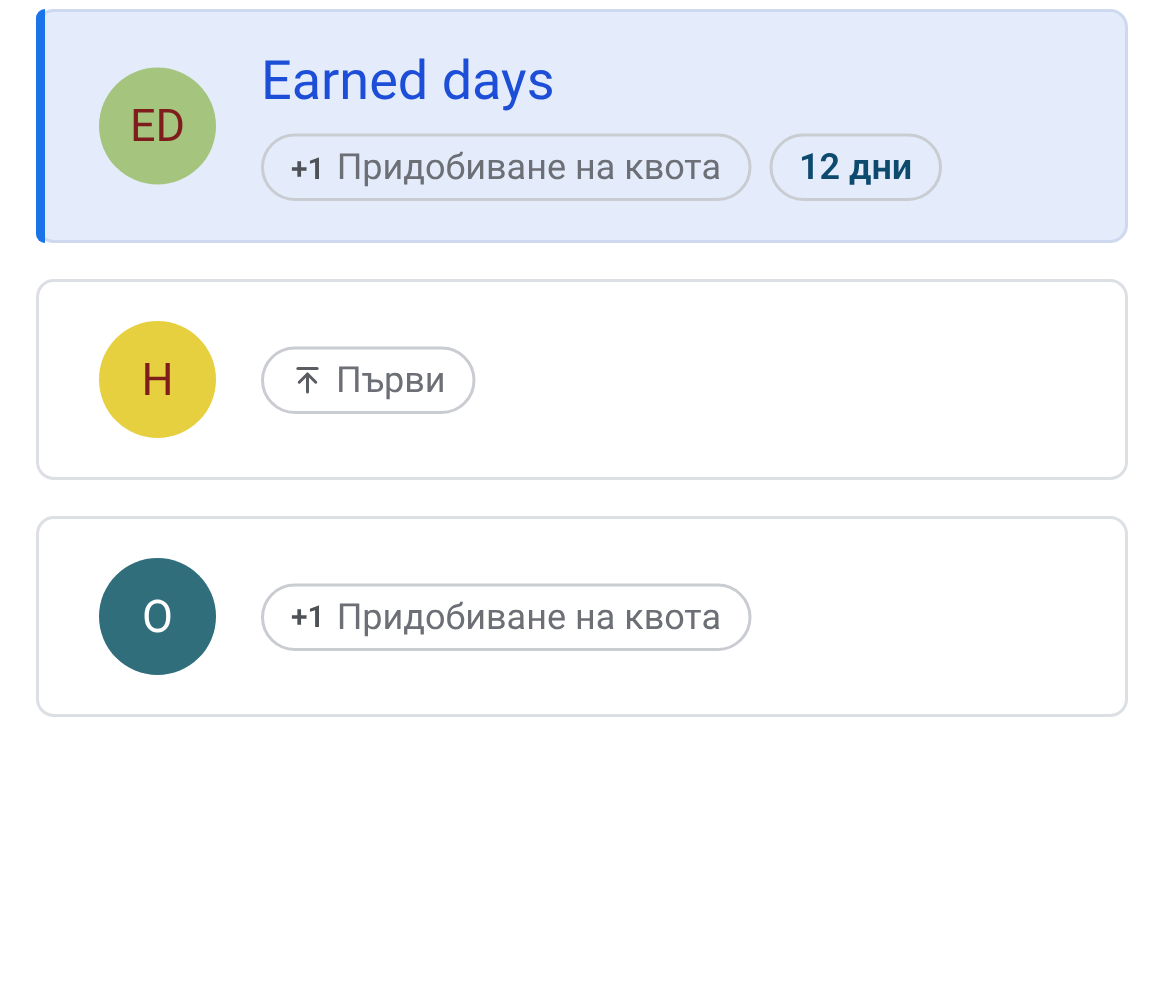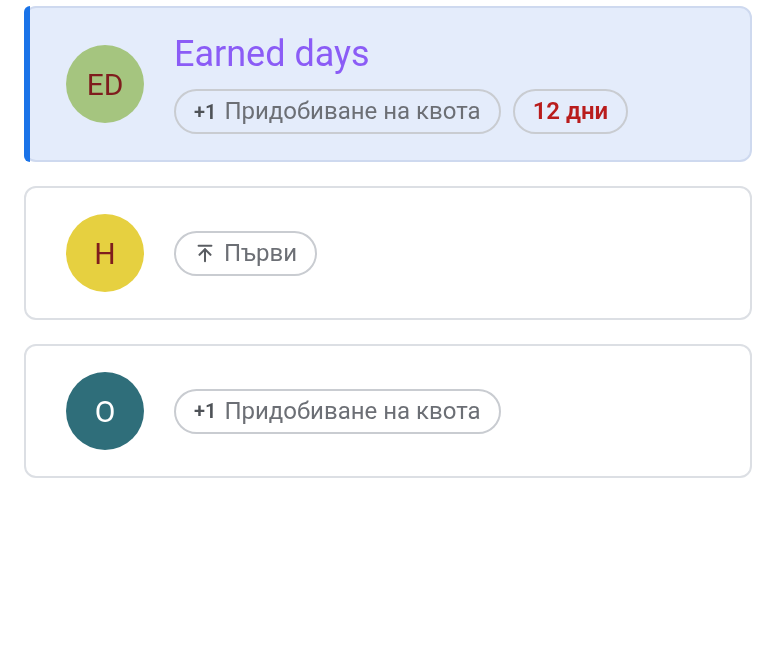--- a/index.html
+++ b/index.html
@@ -4,27 +4,27 @@
   <style>
     * { margin:0; padding:0; box-sizing:border-box; }
     html,body { width:776px; height:670px; background:#fff; font-family:-apple-system,BlinkMacSystemFont,"Segoe UI",Roboto,Helvetica,Arial,sans-serif; color:#333; }
     .list { padding:6px 24px 24px 24px; display:flex; flex-direction:column; gap:24px; }
     .card { position:relative; border:2px solid #dcdfe4; border-radius:12px; background:#fff; padding:26px 28px 26px 40px; display:flex; align-items:center; gap:30px; cursor:pointer; }
     .card.selected { background:#e4ecfb; border-color:#ced9ef; }
     .card.selected::before { content:""; position:absolute; left:-2px; top:-2px; bottom:-2px; width:6px; background:#1a73e8; border-top-left-radius:12px; border-bottom-left-radius:12px; }
     .avatar { width:78px; height:78px; border-radius:50%; display:flex; align-items:center; justify-content:center; flex:0 0 auto; }
     .avatar span { font-size:30px; font-weight:400; color:#7f1d1d; }
     .content { display:flex; flex-direction:column; gap:14px; }
-    .title { font-size:36px; line-height:1.15; font-weight:400; color:#8b5cf6; }
+    .title { font-size:36px; line-height:1.15; font-weight:400; color:#1d4ed8; }
     .chips { display:flex; flex-wrap:wrap; gap:12px; }
     .chip { display:inline-flex; align-items:center; gap:8px; border:2px solid #c9ccd1; border-radius:999px; padding:6px 18px; font-size:24px; line-height:1.2; color:#6c6f75; background:transparent; white-space:nowrap; }
     .chip .plusone { font-size:20px; font-weight:600; color:#4e5257; }
     .chip .icon { width:22px; height:22px; display:flex; align-items:center; justify-content:center; flex:0 0 auto; }
     .chip .icon svg { width:100%; height:100%; display:block; }
-    .chip .strong { font-weight:600; color:#b91c1c; }
+    .chip .strong { font-weight:600; color:#0c4a6e; }
   </style>
 </head>
 <body>
 
 <div class="list">
 
   <div class="card selected">
     <div class="avatar" style="background:#a5c57f; color:#2c2c2c;">
       <span>ED</span>
     </div>

